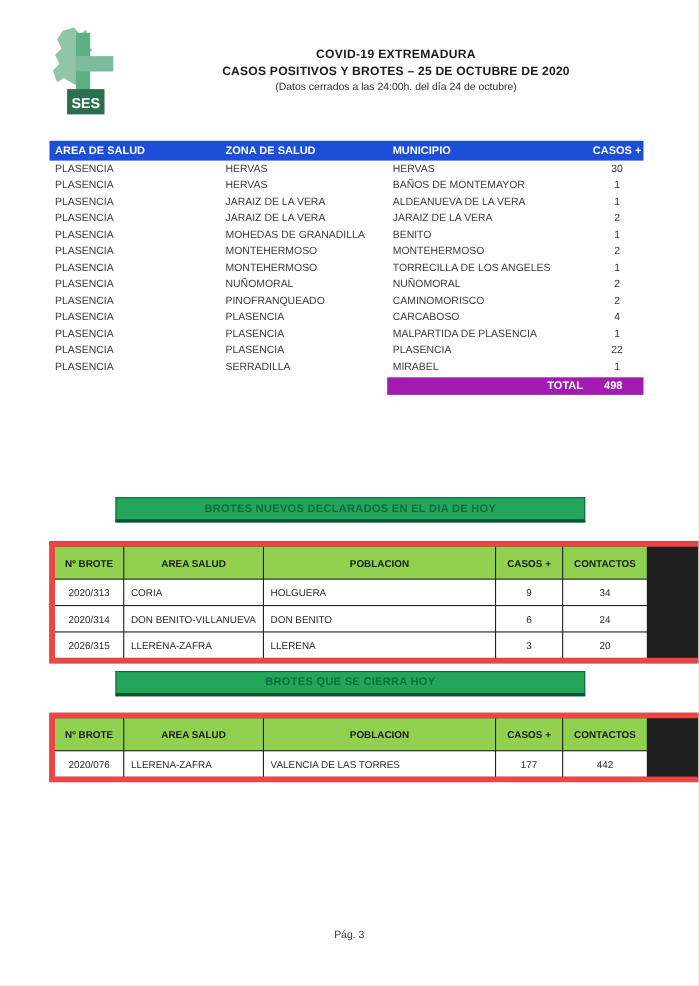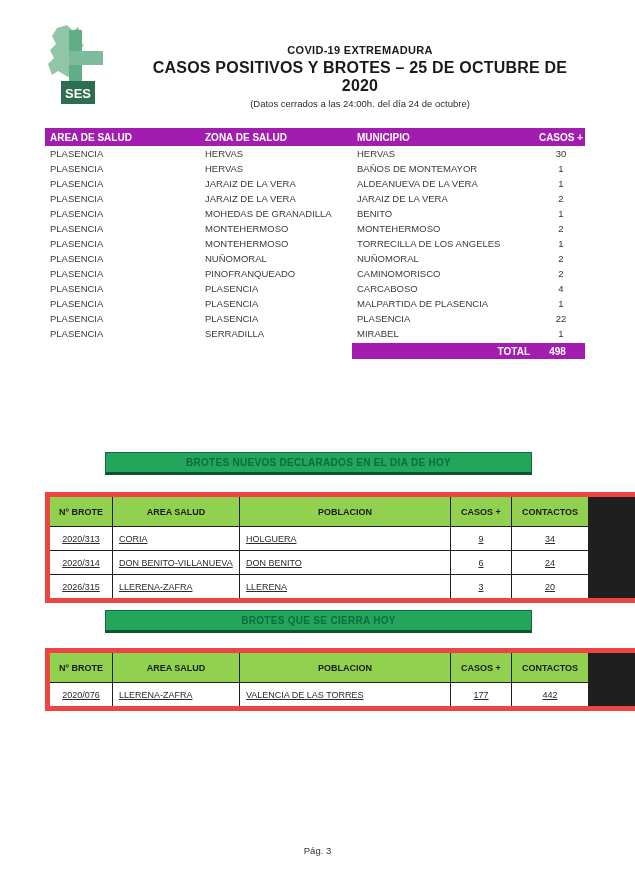--- a/index.html
+++ b/index.html
@@ -6,27 +6,27 @@
   #page {
     position:relative; width:635px; height:896px; margin:0 auto;
     background:#ffffff; overflow:hidden;
     font-family:"Liberation Sans", sans-serif; color:#1a1a1a;
   }
 
   
   .logo { position:absolute; left:47px; top:24px; width:58px; height:82px; }
   .titleblock { position:absolute; left:140px; top:44px; width:440px; text-align:center; }
   .title-l1 { font-size:11px; font-weight:bold; color:#1a1a1a; letter-spacing:0.3px; }
-  .title-l2 { font-size:16px; font-weight:bold; color:#1a1a1a; margin-top:3px; letter-spacing:0.2px; }
+  .title-l2 { font-size:11px; font-weight:bold; color:#1a1a1a; margin-top:3px; letter-spacing:0.2px; }
   .title-l3 { font-size:9.5px; color:#2b2b2b; margin-top:3px; }
 
   
   .cases-table { position:absolute; left:45px; top:128px; width:540px; }
   .cases-header, .cases-row { display:grid; grid-template-columns:155px 152px 185px 48px; align-items:center; }
-  .cases-header { background:#a21caf; height:18px; color:#ffffff; font-weight:bold; font-size:10px; }
+  .cases-header { background:#1d4ed8; height:18px; color:#ffffff; font-weight:bold; font-size:10px; }
   .cases-header .c { padding-left:5px; white-space:nowrap; }
   .cases-header .c.num { padding-left:0; text-align:center; }
   .cases-row { height:15px; font-size:9.5px; color:#3a3a3a; }
   .cases-row .c { padding-left:5px; white-space:nowrap; }
   .cases-row .c.num { padding-left:0; text-align:center; color:#333; }
   .total-bar {
     margin-left:307px; width:233px; height:16px; margin-top:2px;
     background:#a21caf; color:#ffffff; font-weight:bold; font-size:10px;
     display:flex; align-items:center; justify-content:flex-end;
   }
@@ -50,21 +50,21 @@
     box-sizing:border-box;
   }
   #table-new { top:492px; }
   #table-close { top:648px; }
   .btable .hcell {
     background:#92d050; height:29px; display:flex; align-items:center; justify-content:center;
     font-size:9px; font-weight:bold; color:#1b1b1b; white-space:nowrap;
   }
   .btable .cell {
     background:#ffffff; height:23px; display:flex; align-items:center;
-    font-size:9px; color:#2a2a2a; white-space:nowrap;text-decoration:underline;
+    font-size:9px; color:#2a2a2a; white-space:nowrap;
   }
   .btable .cell.left { padding-left:6px; }
   .btable .cell.center { justify-content:center; }
   .btable .brow { display:contents; }
 
   
   .footer { position:absolute; top:845px; left:0; width:100%; text-align:center; font-size:9.5px; color:#333; }
 </style>
 </head>
 <body>

